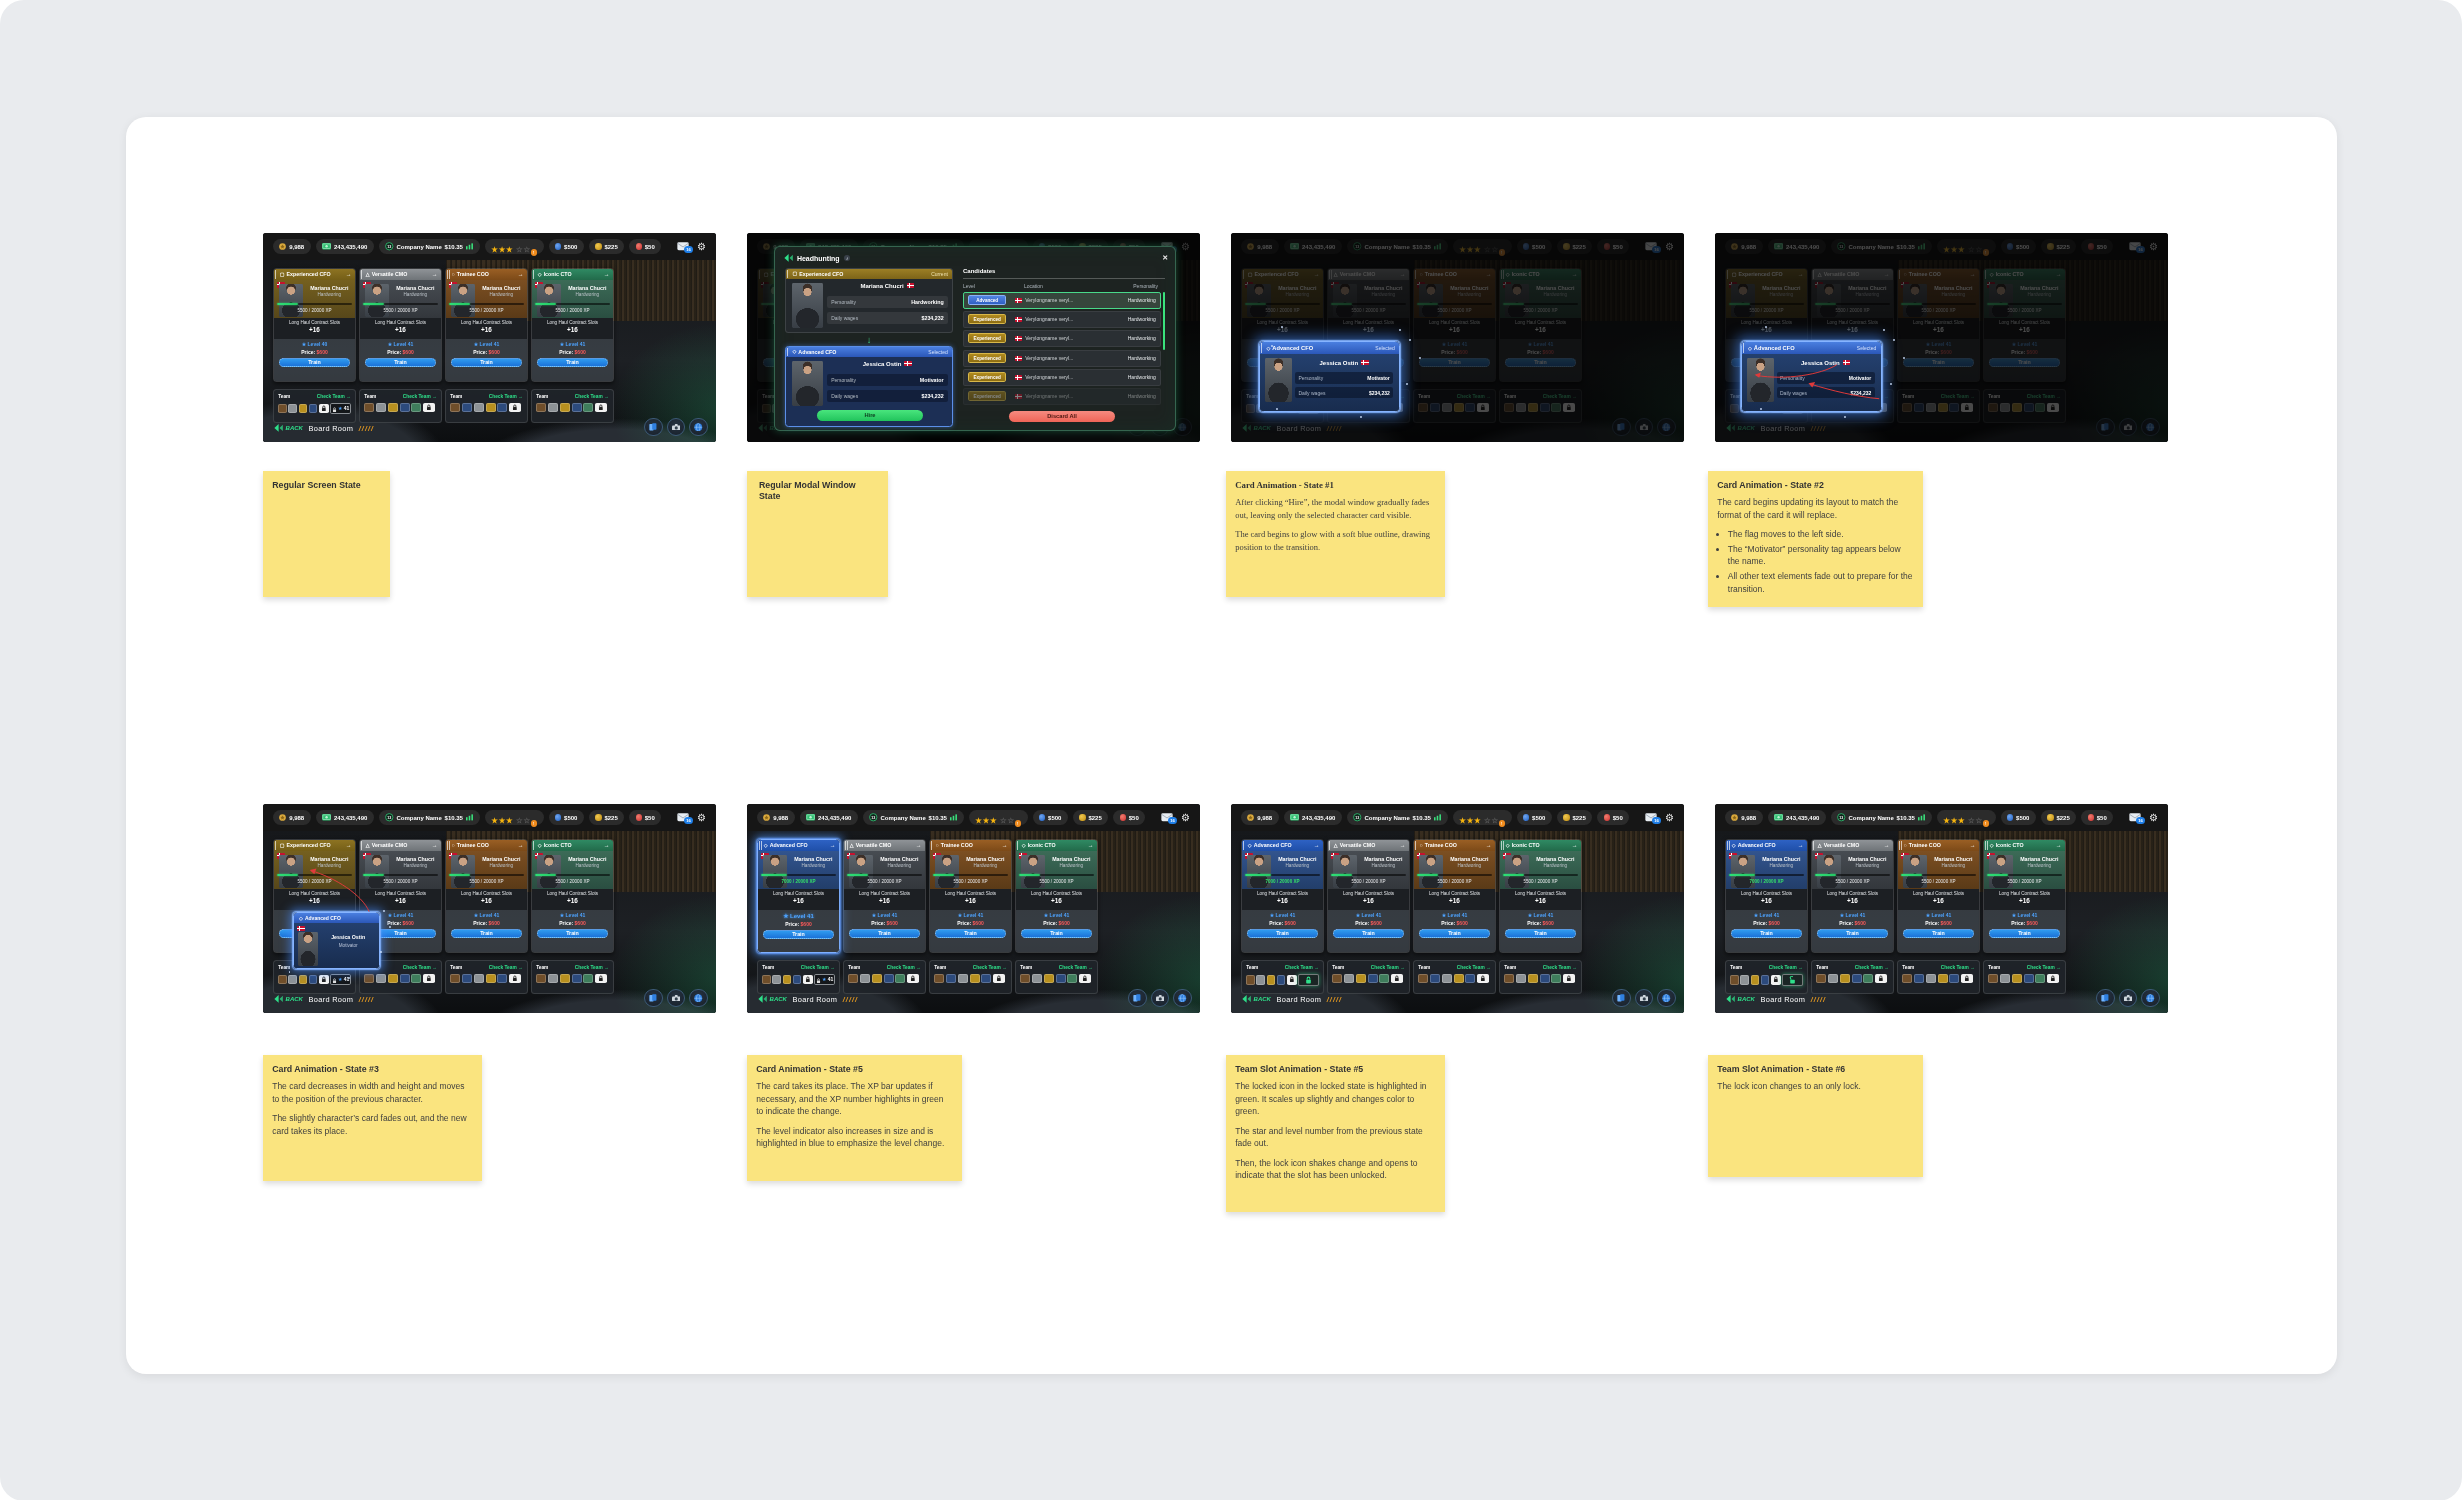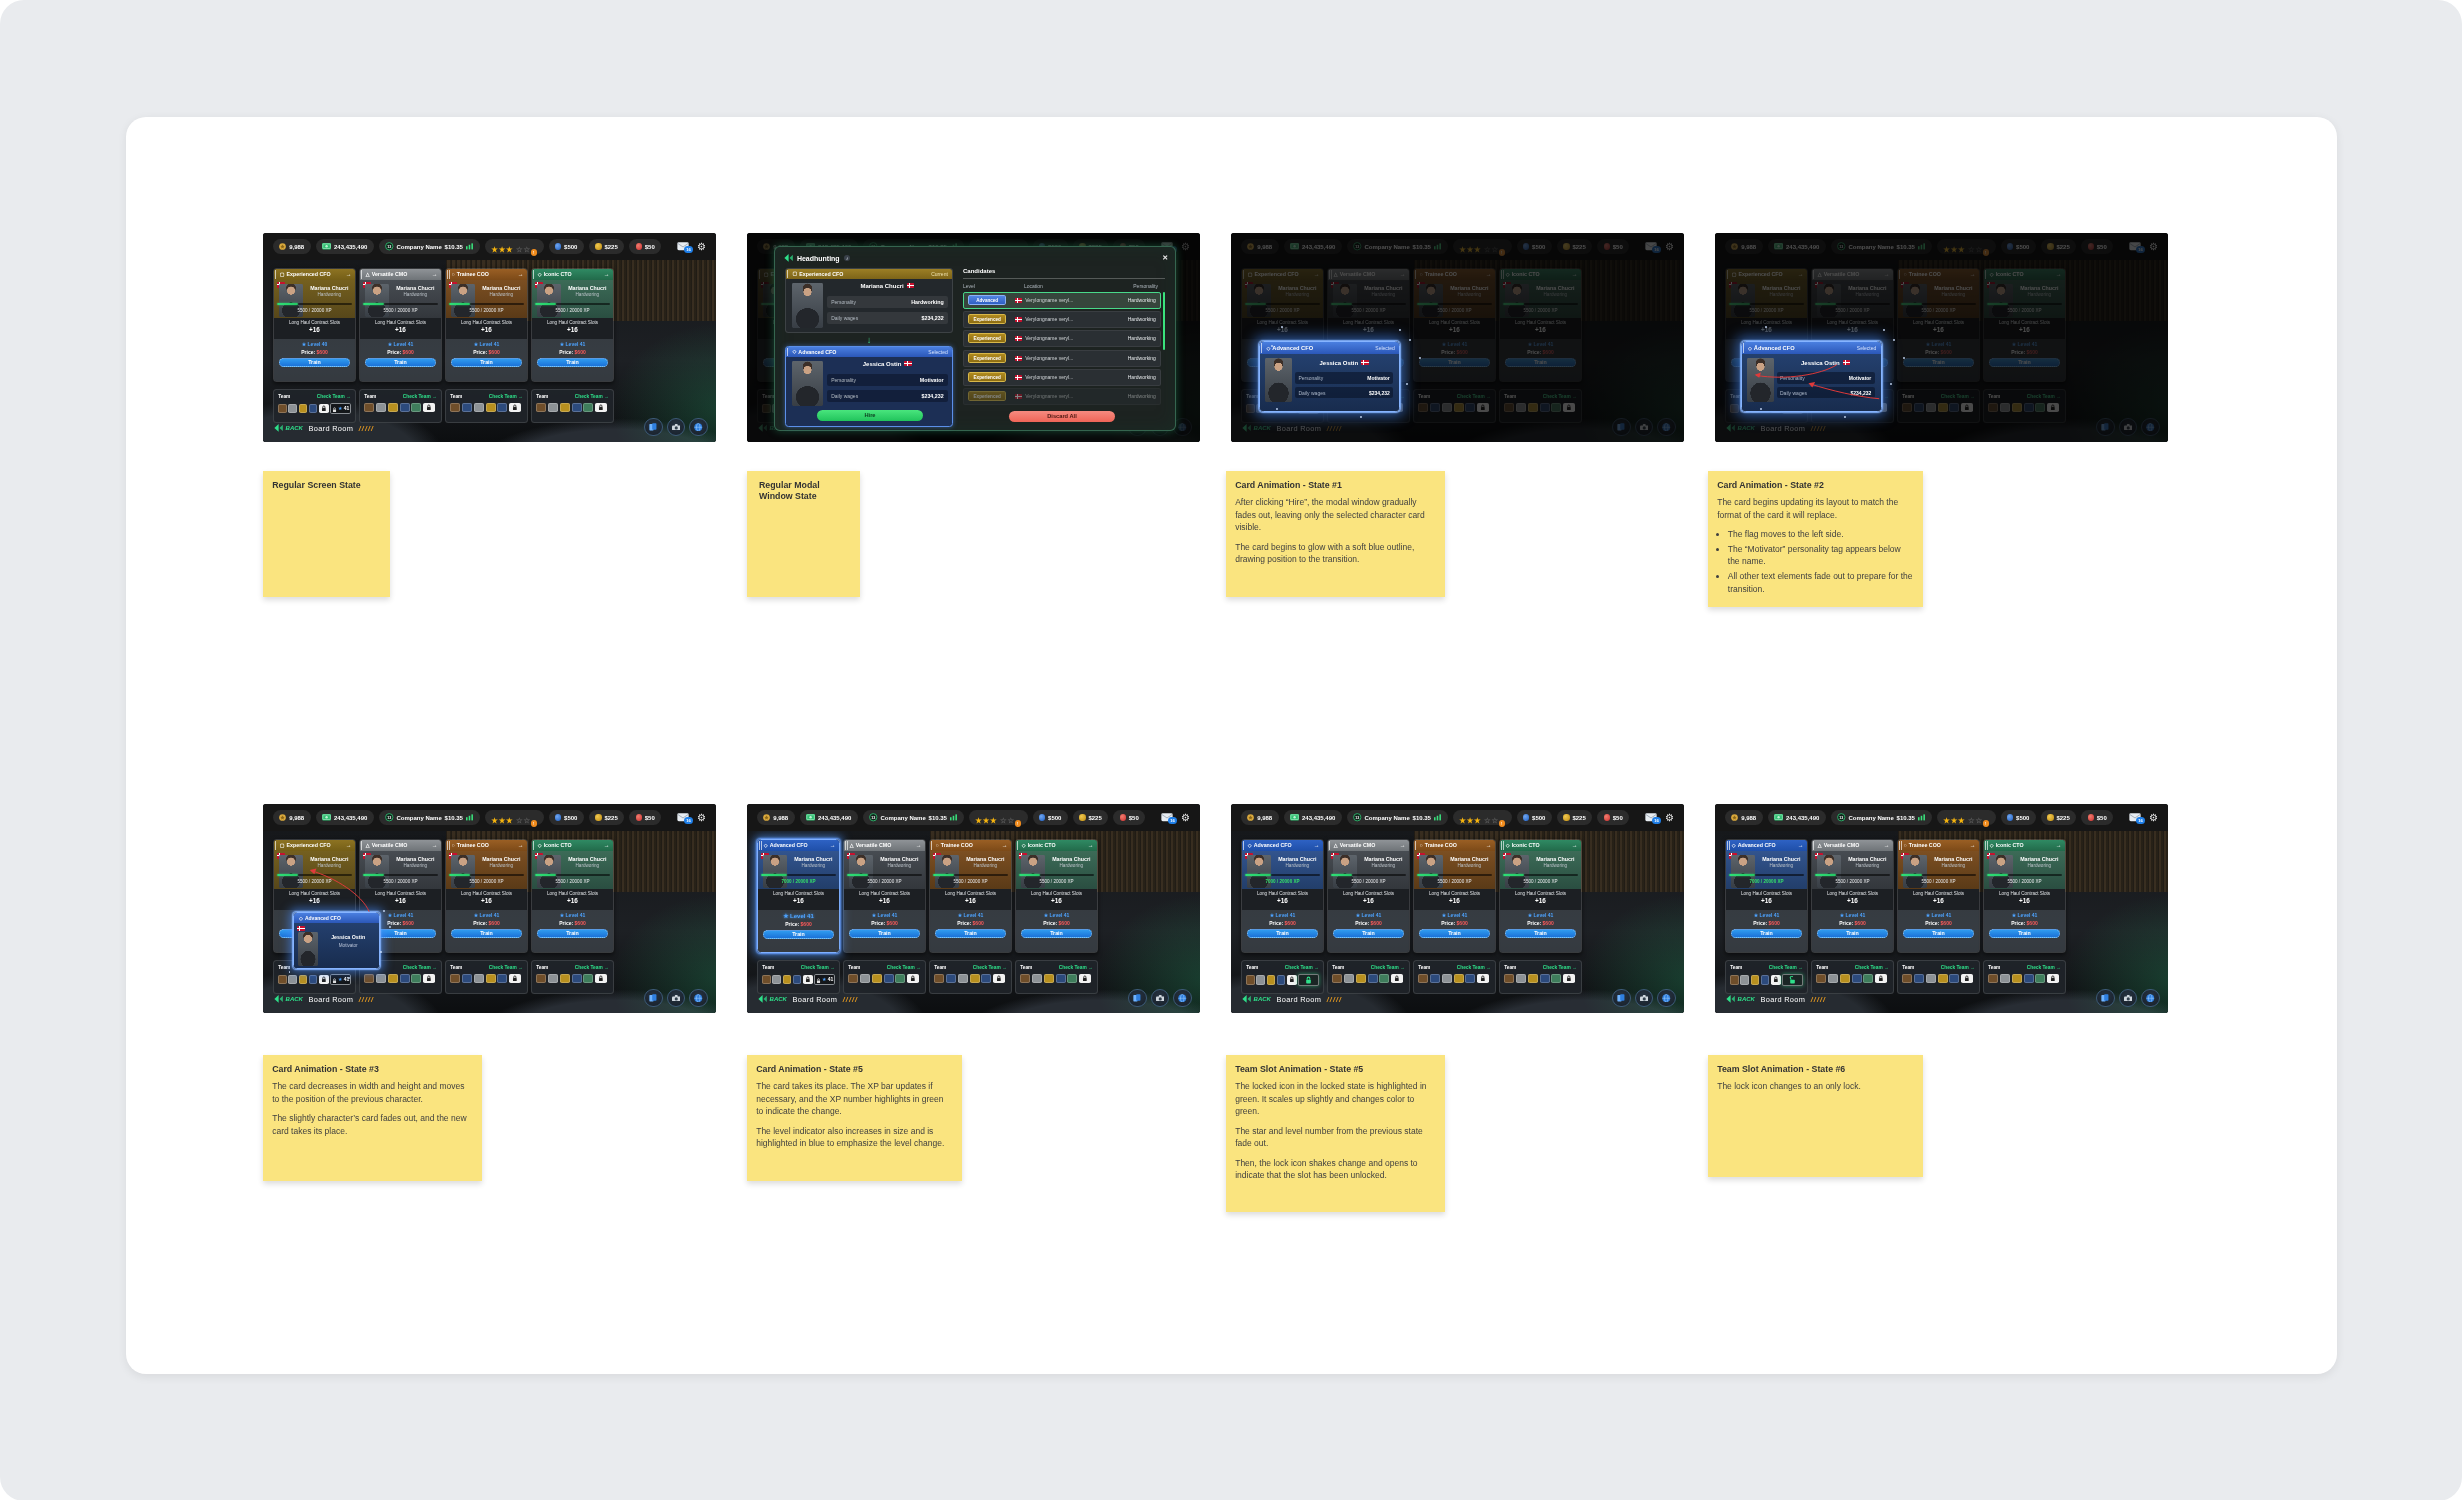--- a/index.html
+++ b/index.html
@@ -2696,24 +2696,24 @@
                 <ellipse cx="6" cy="6" rx="2.5" ry="5.5" fill="none" stroke="#9fd0ff" stroke-width=".8"></ellipse>
                 <path d="M.5 6h11" stroke="#9fd0ff" stroke-width=".8"></path>
               </svg>
             </div>
           </div>
         </div>
       </div>
       <div class="note" style="left: 263px; top: 471px; width: 127px; height: 126px;">
         <h4>Regular Screen  State</h4>
       </div>
-      <div class="note" style="left: 747px; top: 471px; width: 113px; height: 126px; padding-left: 12px;">
+      <div class="note" style="left: 747px; top: 471px; width: 141px; height: 126px; padding-left: 12px;">
         <h4>Regular Modal Window State</h4>
       </div>
-      <div class="note" style="left: 1226px; top: 471px; width: 219px; height: 126px;">
+      <div class="note" style="left: 1226px; top: 471px; width: 219px; height: 126px; font-family: Liberation Serif, serif;">
         <h4>Card Animation - State #1</h4>
         <p>After clicking “Hire”, the modal window gradually fades out, leaving only the selected character card visible.</p>
         <p>The card begins to glow with a soft blue outline, drawing position to the transition.</p>
       </div>
       <div class="note" style="left: 1708px; top: 471px; width: 215px; height: 136px;">
         <h4>Card Animation - State #2</h4>
         <p>The card begins updating its layout to match the format of the card it will replace.</p>
         <ul>
           <li>The flag moves to the left side.</li>
           <li>The “Motivator” personality tag appears below the name.</li>

